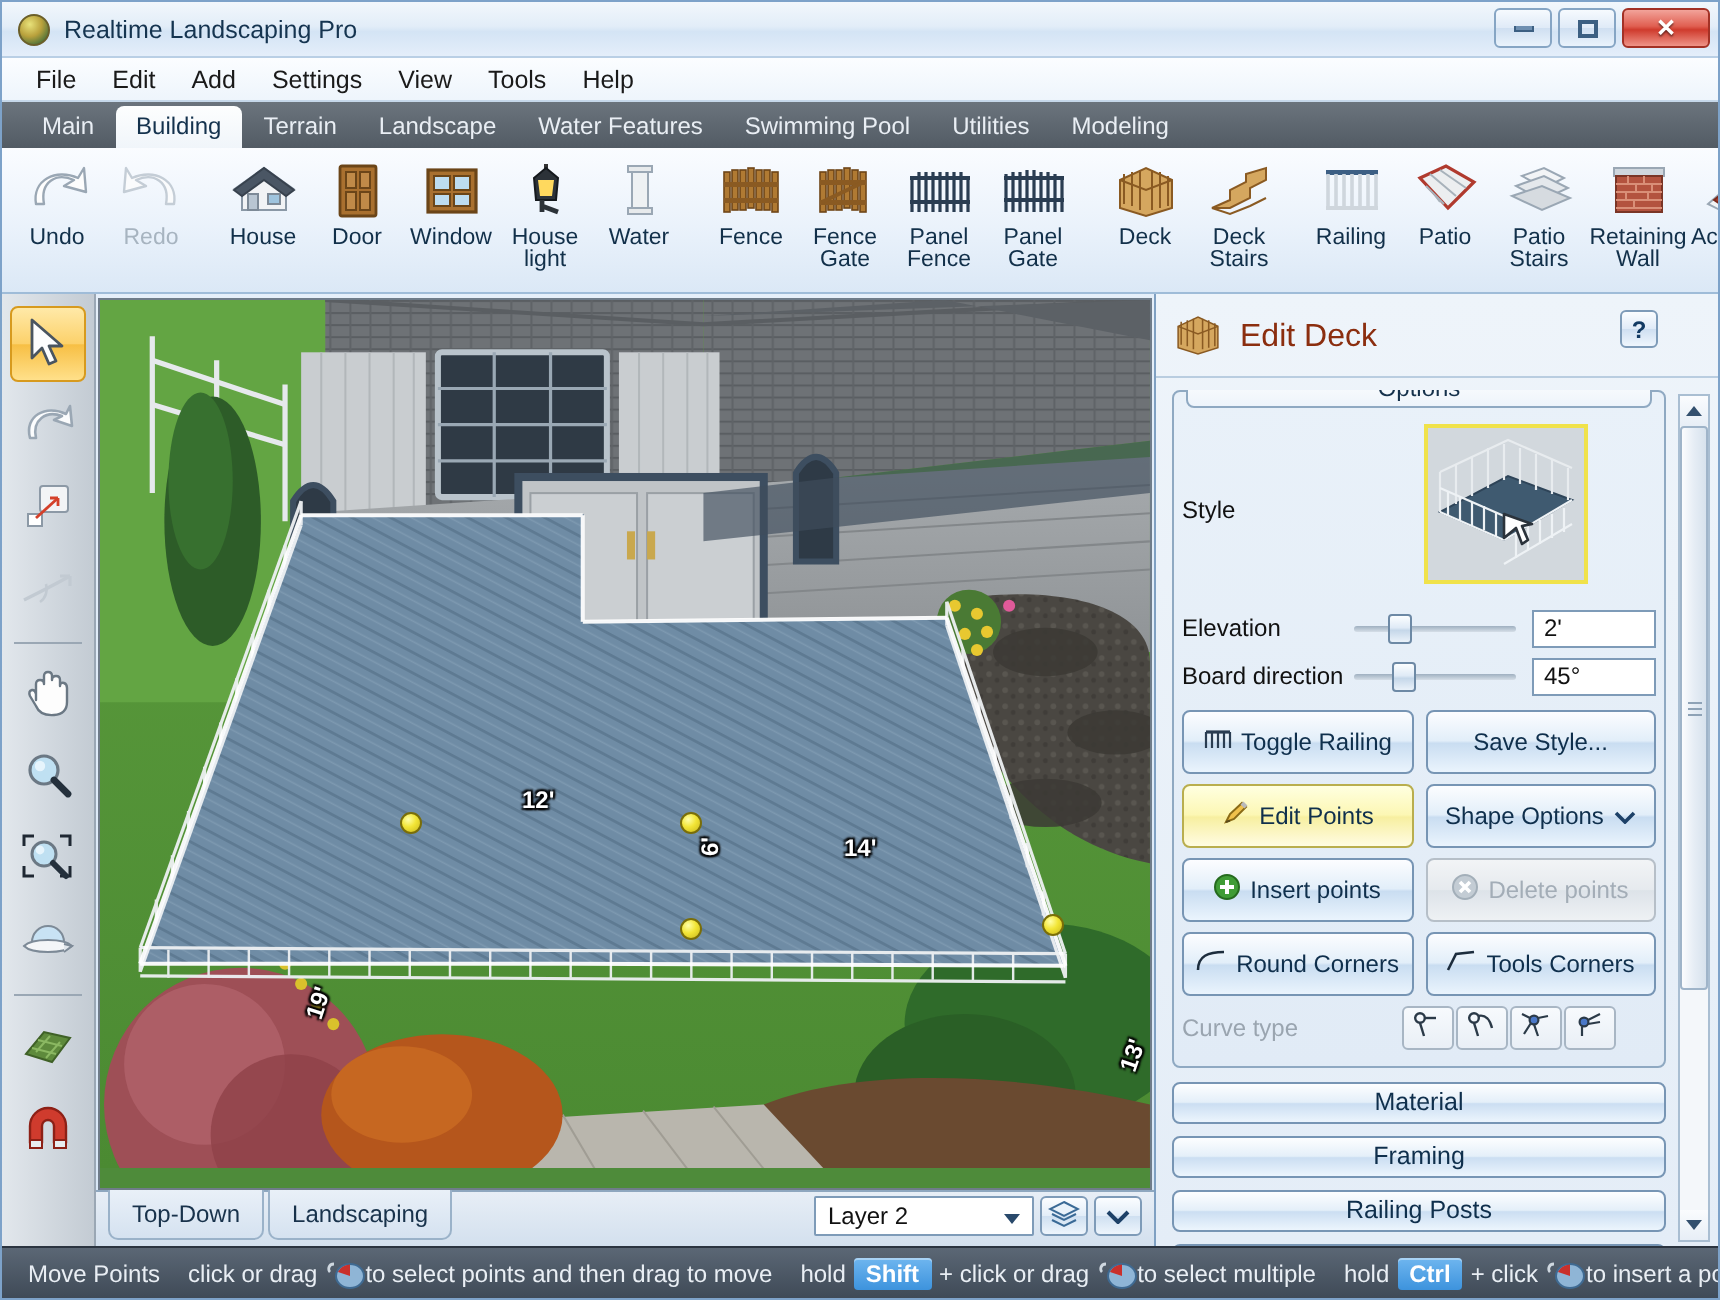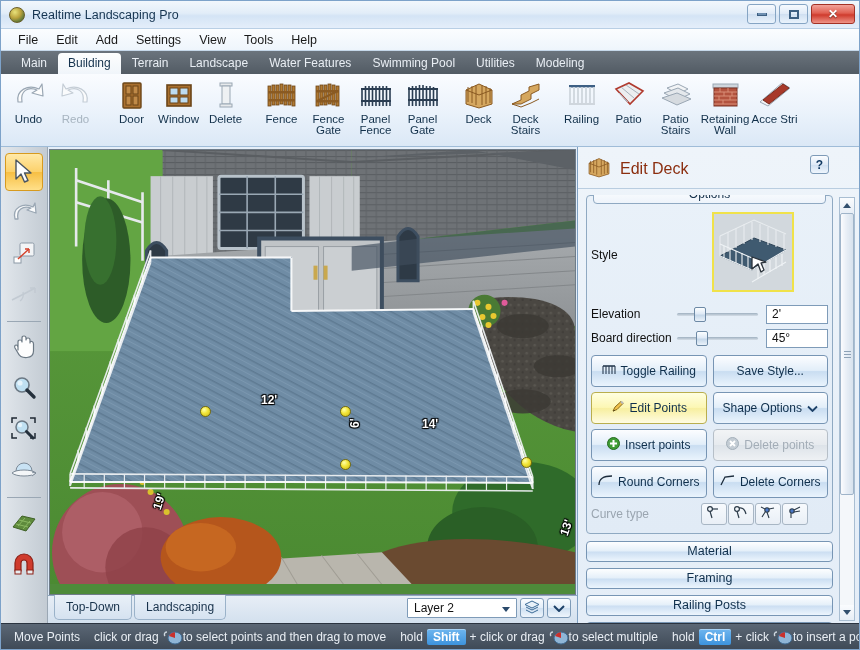--- a/index.html
+++ b/index.html
@@ -338,20 +338,31 @@
         </div>
         <div class="lbl">Redo</div>
       </div>
     </div>
     <div class="rsep"></div>
 
     <div class="rgroup">
       <div class="rbtn">
         <div class="ico">
           <svg width="34" height="30" viewBox="0 0 34 30">
+            <path d="M3 14 L17 4 L31 14 L28 14 L28 25 L6 25 L6 14 Z" fill="#f1f3f5" stroke="#8a98a6"></path>
+            <path d="M2 15 L17 4 L32 15 L28 18 L17 10 L6 18 Z" fill="#4a5664" stroke="#38424e"></path>
+            <rect x="9" y="17" width="5" height="8" fill="#b9c6d2" stroke="#7d8a97"></rect>
+            <rect x="19" y="17" width="6" height="5" fill="#9fc4de" stroke="#7d8a97"></rect>
+          </svg>
+        </div>
+        <div class="lbl">House</div>
+      </div>
+      <div class="rbtn">
+        <div class="ico">
+          <svg width="34" height="30" viewBox="0 0 34 30">
             <rect x="8" y="3" width="18" height="25" rx="1" fill="#a9702f" stroke="#6b4518" stroke-width="1.4"></rect>
             <rect x="11" y="6" width="5" height="8" fill="#c08a48" stroke="#6b4518"></rect>
             <rect x="18" y="6" width="5" height="8" fill="#c08a48" stroke="#6b4518"></rect>
             <rect x="11" y="16" width="5" height="9" fill="#c08a48" stroke="#6b4518"></rect>
             <rect x="18" y="16" width="5" height="9" fill="#c08a48" stroke="#6b4518"></rect>
           </svg>
         </div>
         <div class="lbl">Door</div>
       </div>
       <div class="rbtn">
@@ -362,26 +373,37 @@
             <rect x="18" y="8" width="8" height="7" fill="#bddcf0" stroke="#6b4518"></rect>
             <rect x="8" y="17" width="8" height="6" fill="#bddcf0" stroke="#6b4518"></rect>
             <rect x="18" y="17" width="8" height="6" fill="#bddcf0" stroke="#6b4518"></rect>
           </svg>
         </div>
         <div class="lbl">Window</div>
       </div>
       <div class="rbtn">
         <div class="ico">
           <svg width="34" height="30" viewBox="0 0 34 30">
+            <path d="M17 2 L17 5" stroke="#333" stroke-width="2"></path>
+            <path d="M11 9 L17 4 L23 9 L22 20 L12 20 Z" fill="#2c3238" stroke="#15191d"></path>
+            <path d="M13 10 L21 10 L20 18 L14 18 Z" fill="#ffd95e"></path>
+            <path d="M15 20 L15 26 M15 23 L23 26" stroke="#2c3238" stroke-width="2.4" fill="none"></path>
+          </svg>
+        </div>
+        <div class="lbl">House light</div>
+      </div>
+      <div class="rbtn">
+        <div class="ico">
+          <svg width="34" height="30" viewBox="0 0 34 30">
             <rect x="11" y="3" width="12" height="3" fill="#e7eaec" stroke="#9aa7b4"></rect>
             <rect x="13" y="6" width="8" height="18" fill="#eef1f3" stroke="#9aa7b4"></rect>
             <rect x="11" y="24" width="12" height="3" fill="#e7eaec" stroke="#9aa7b4"></rect>
           </svg>
         </div>
-        <div class="lbl">Delete</div>
+        <div class="lbl">Water</div>
       </div>
     </div>
     <div class="rsep"></div>
 
     <div class="rgroup">
       <div class="rbtn">
         <div class="ico">
           <svg width="34" height="30" viewBox="0 0 34 30">
             <g fill="#b07a33" stroke="#6e4517" stroke-width=".8">
             <rect x="3" y="6" width="3" height="20"></rect>
@@ -965,21 +987,21 @@
                   </svg>
               </span>
               <span>Round Corners</span>
             </div>
             <div class="btn">
               <span>
                 <svg width="15" height="11" viewBox="0 0 15 11">
                     <path d="M1 10 L5 2 L14 1" fill="none" stroke="#1d2d3d" stroke-width="1.3"></path>
                   </svg>
               </span>
-              <span>Delete Corners</span>
+              <span>Tools Corners</span>
             </div>
           </div>
 
           <div class="curverow">
             <div class="curve-label">Curve type</div>
             <div class="curve-btns">
               <div class="curve-btn">
                 <span>
                   <svg width="18" height="16" viewBox="0 0 18 16">
                       <circle cx="5" cy="5" r="2.4" fill="none" stroke="#2b3a48" stroke-width="1.2"></circle>

